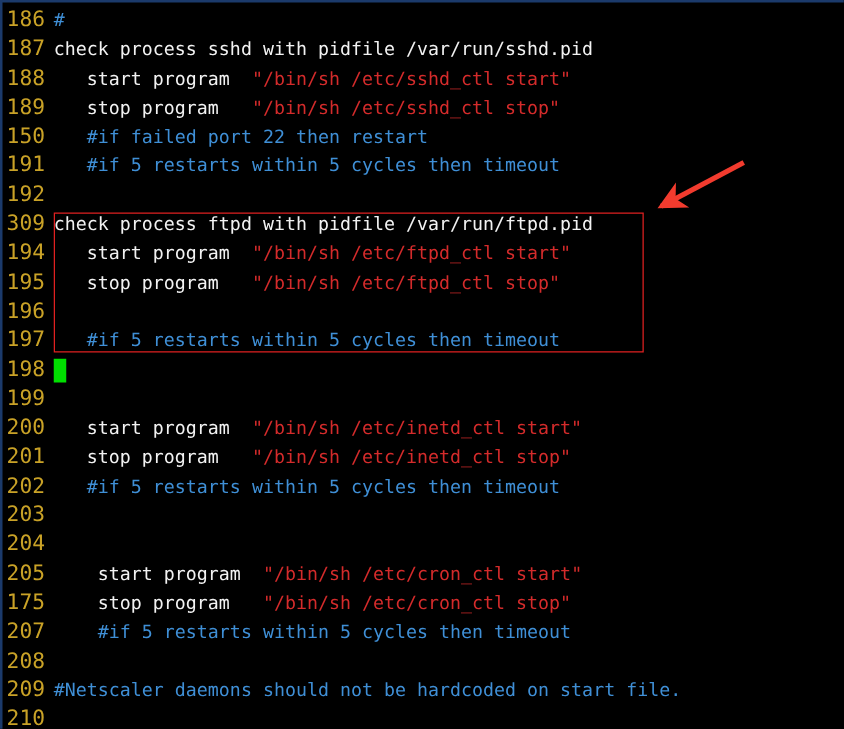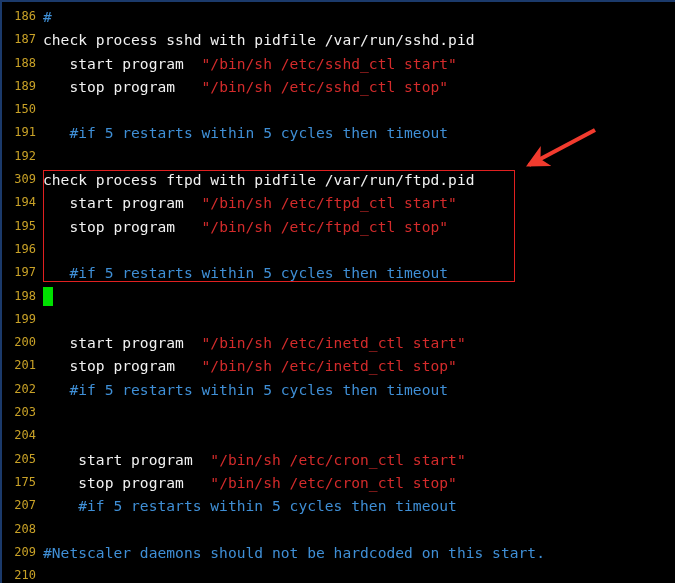--- a/index.html
+++ b/index.html
@@ -41,21 +41,21 @@
     font-size: 14.6px;
   }
 
   .gutter {
     position: absolute;
     left: 0;
     top: 0;
     width: 34px;
     text-align: right;
     color: #c9a227;
-    font-size: 12px;
+    font-size: 17px;
     letter-spacing: 0px;
   }
 
   .content {
     position: absolute;
     left: 41px;
     top: 0;
     white-space: pre;
     letter-spacing: 0.02px;
   }
@@ -94,40 +94,40 @@
 </head>
 <body>
 
 <div id="editor">
 
   <div id="code">
       <div class="line"><span class="gutter">186</span><span class="content"><span class="tok-comment">#</span></span></div>
       <div class="line"><span class="gutter">187</span><span class="content"><span class="tok-plain">check process sshd with pidfile /var/run/sshd.pid</span></span></div>
       <div class="line"><span class="gutter">188</span><span class="content"><span class="tok-plain">   start program  </span><span class="tok-string">"/bin/sh /etc/sshd_ctl start"</span></span></div>
       <div class="line"><span class="gutter">189</span><span class="content"><span class="tok-plain">   stop program   </span><span class="tok-string">"/bin/sh /etc/sshd_ctl stop"</span></span></div>
-      <div class="line"><span class="gutter">150</span></div>
+      <div class="line"><span class="gutter">150</span><span class="content"><span class="tok-comment">   #if failed port 22 then restart</span></span></div>
       <div class="line"><span class="gutter">191</span><span class="content"><span class="tok-comment">   #if 5 restarts within 5 cycles then timeout</span></span></div>
       <div class="line"><span class="gutter">192</span><span class="content"></span></div>
       <div class="line"><span class="gutter">309</span><span class="content"><span class="tok-plain">check process ftpd with pidfile /var/run/ftpd.pid</span></span></div>
       <div class="line"><span class="gutter">194</span><span class="content"><span class="tok-plain">   start program  </span><span class="tok-string">"/bin/sh /etc/ftpd_ctl start"</span></span></div>
       <div class="line"><span class="gutter">195</span><span class="content"><span class="tok-plain">   stop program   </span><span class="tok-string">"/bin/sh /etc/ftpd_ctl stop"</span></span></div>
       <div class="line"><span class="gutter">196</span></div>
       <div class="line"><span class="gutter">197</span><span class="content"><span class="tok-comment">   #if 5 restarts within 5 cycles then timeout</span></span></div>
       <div class="line"><span class="gutter">198</span><span class="content"></span></div>
       <div class="line"><span class="gutter">199</span></div>
       <div class="line"><span class="gutter">200</span><span class="content"><span class="tok-plain">   start program  </span><span class="tok-string">"/bin/sh /etc/inetd_ctl start"</span></span></div>
       <div class="line"><span class="gutter">201</span><span class="content"><span class="tok-plain">   stop program   </span><span class="tok-string">"/bin/sh /etc/inetd_ctl stop"</span></span></div>
       <div class="line"><span class="gutter">202</span><span class="content"><span class="tok-comment">   #if 5 restarts within 5 cycles then timeout</span></span></div>
       <div class="line"><span class="gutter">203</span><span class="content"></span></div>
       <div class="line"><span class="gutter">204</span></div>
       <div class="line"><span class="gutter">205</span><span class="content"><span class="tok-plain">    start program  </span><span class="tok-string">"/bin/sh /etc/cron_ctl start"</span></span></div>
       <div class="line"><span class="gutter">175</span><span class="content"><span class="tok-plain">    stop program   </span><span class="tok-string">"/bin/sh /etc/cron_ctl stop"</span></span></div>
       <div class="line"><span class="gutter">207</span><span class="content"><span class="tok-comment">    #if 5 restarts within 5 cycles then timeout</span></span></div>
       <div class="line"><span class="gutter">208</span><span class="content"></span></div>
-      <div class="line"><span class="gutter">209</span><span class="content"><span class="tok-comment">#Netscaler daemons should not be hardcoded on this start.</span></span></div>
+      <div class="line"><span class="gutter">209</span><span class="content"><span class="tok-comment">#Netscaler daemons should not be hardcoded on start file.</span></span></div>
       <div class="line"><span class="gutter">210</span><span class="content"></span></div>
     </div>
 
   <div id="cursor" style="top: 284.6px; background: rgb(0, 224, 0);"></div>
 
   <div id="highlight-box" style="left: 41px; top: 168px; width: 472px; height: 112px; border-color: rgb(224, 32, 32);"></div>
 
   <svg id="arrow-svg" viewBox="0 0 120 70">
     <defs>
       <marker id="ahead" markerWidth="6" markerHeight="6" refX="4.6" refY="3" orient="auto" markerUnits="strokeWidth">

